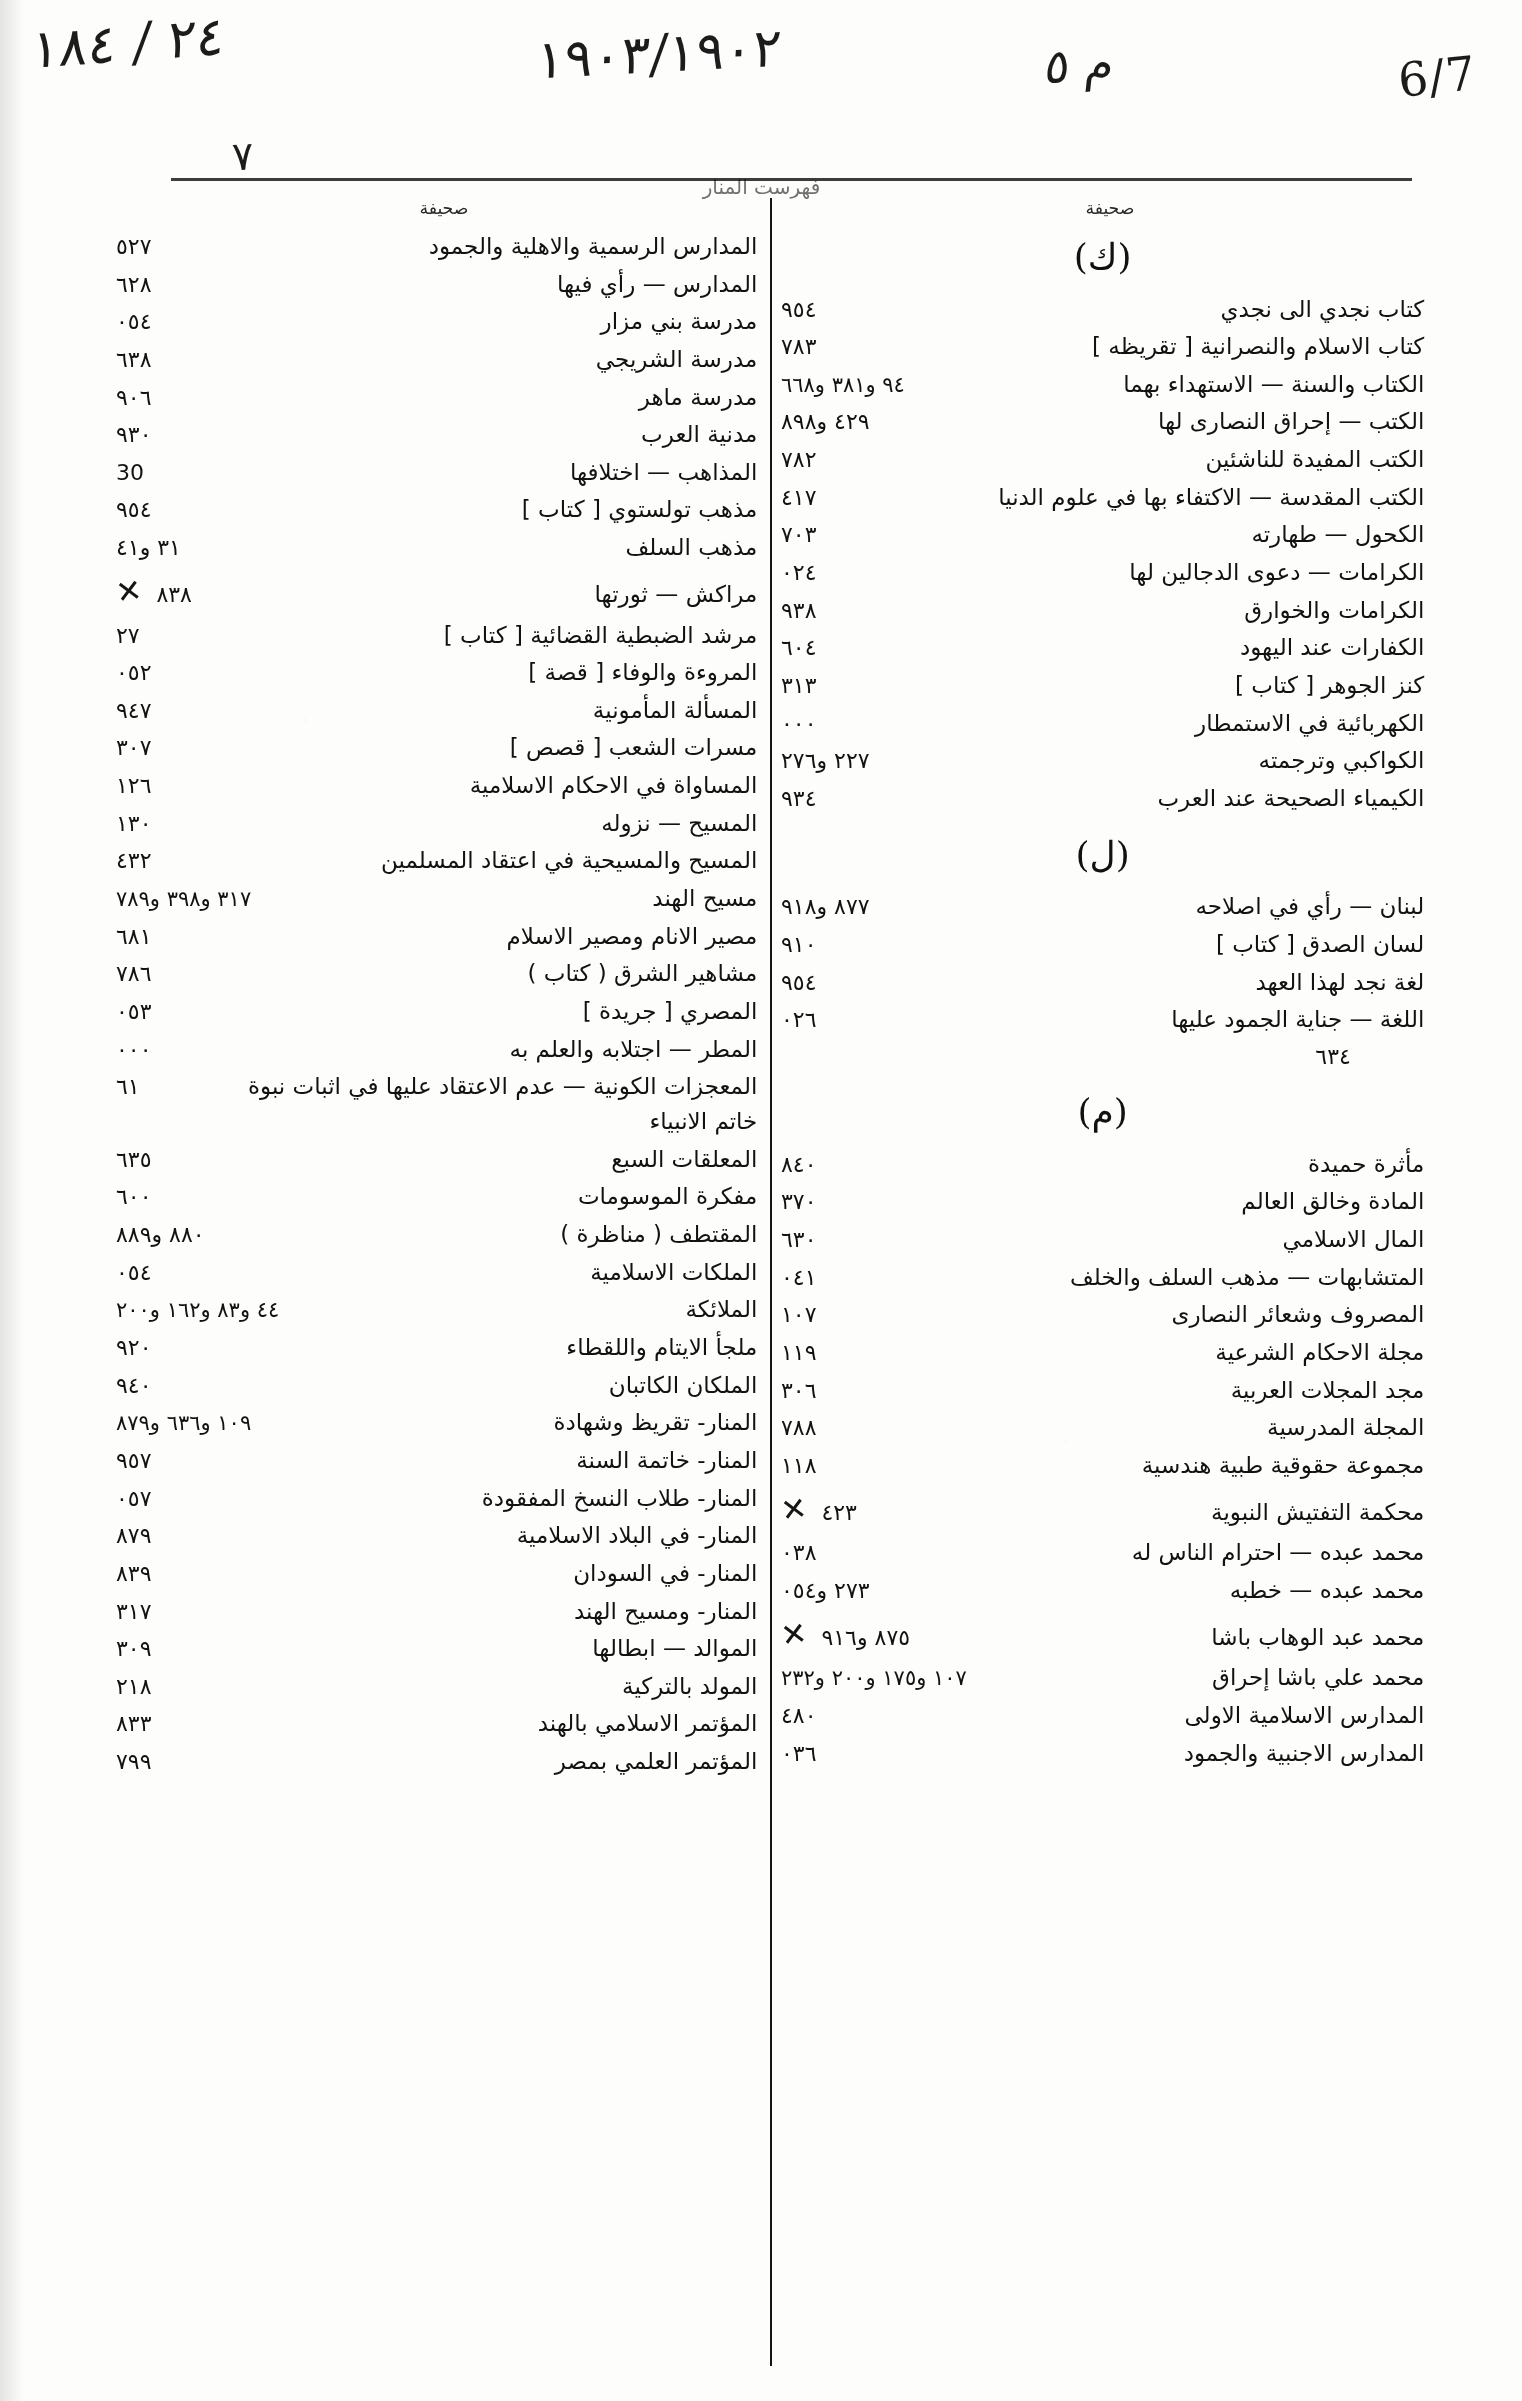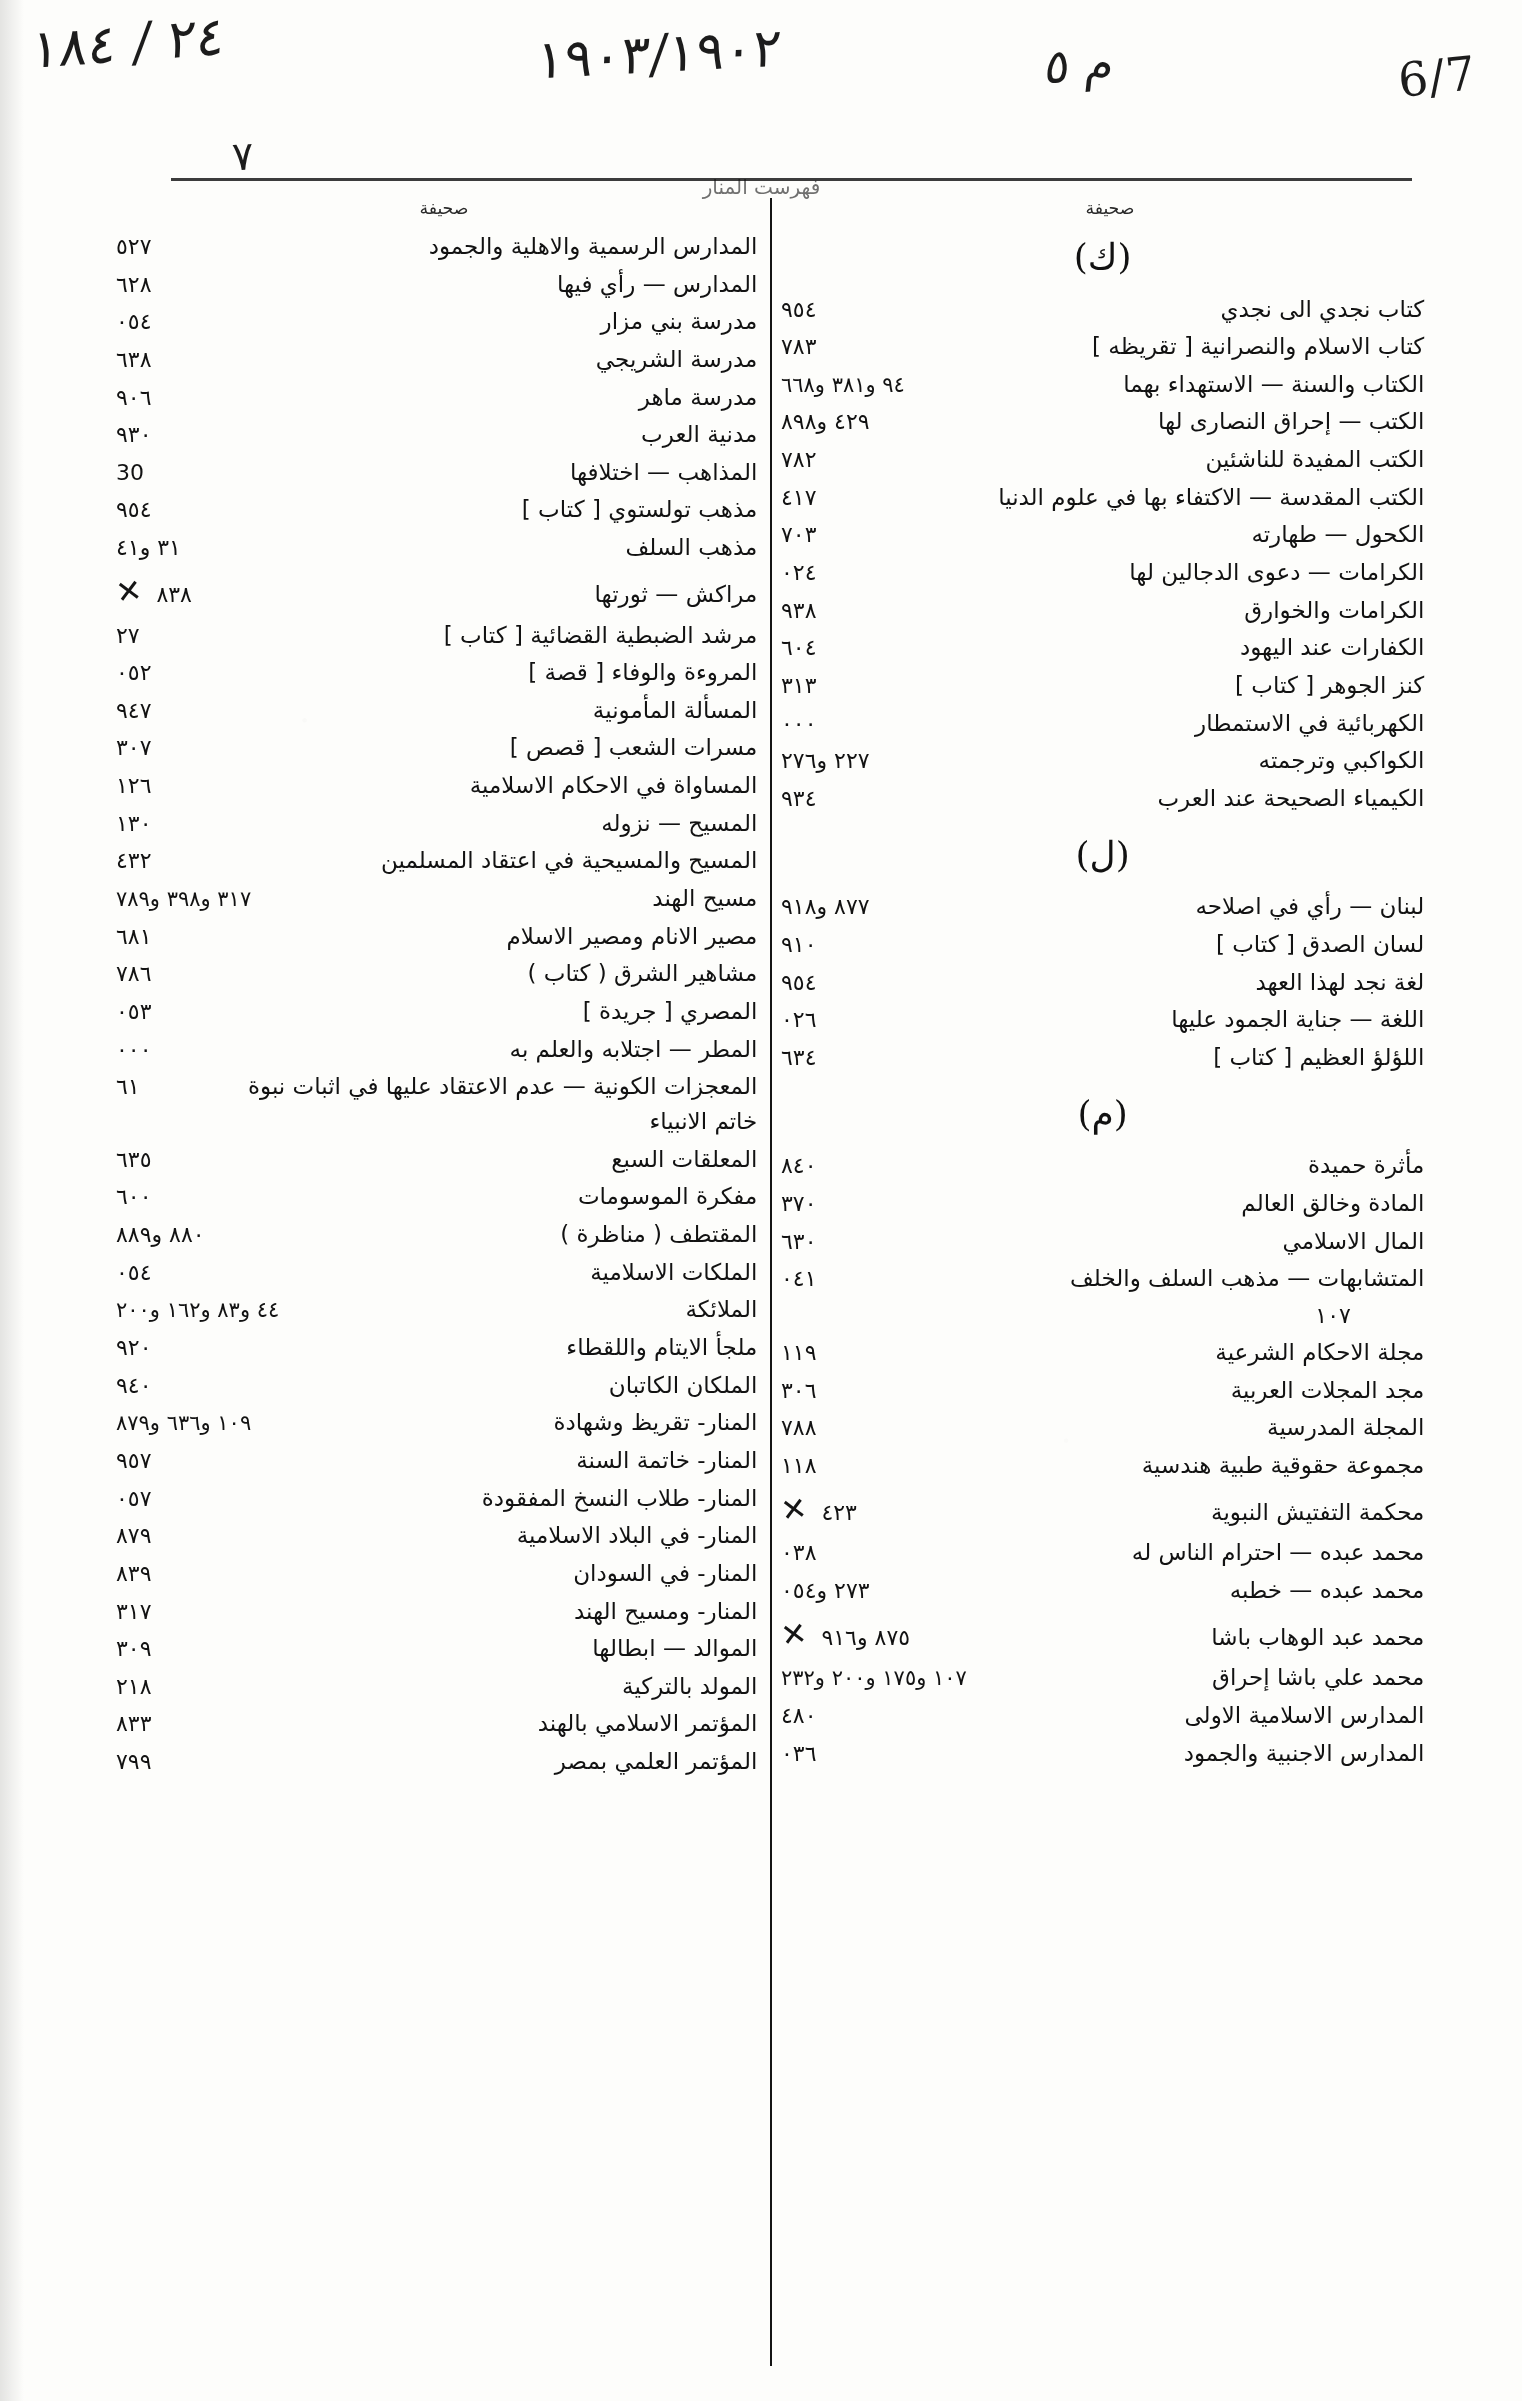--- a/index.html
+++ b/index.html
@@ -255,41 +255,41 @@
           </div>
           <div class="entry">
             <span class="title">لغة نجد لهذا العهد</span>
             <span class="page-no">٩٥٤</span>
           </div>
           <div class="entry">
             <span class="title">اللغة — جناية الجمود عليها</span>
             <span class="page-no">٠٢٦</span>
           </div>
           <div class="entry">
-            <span class="title">اللؤلؤ العظيم [ كتاب ]</span>
             <span class="page-no">٦٣٤</span>
           </div>
           <div class="section">(م)</div>
           <div class="entry">
             <span class="title">مأثرة حميدة</span>
             <span class="page-no">٨٤٠</span>
           </div>
           <div class="entry">
             <span class="title">المادة وخالق العالم</span>
             <span class="page-no">٣٧٠</span>
           </div>
           <div class="entry">
             <span class="title">المال الاسلامي</span>
             <span class="page-no">٦٣٠</span>
           </div>
           <div class="entry">
             <span class="title">المتشابهات — مذهب السلف والخلف</span>
             <span class="page-no">٠٤١</span>
           </div>
           <div class="entry">
+            <span class="title">المصروف وشعائر النصارى</span>
             <span class="page-no">١٠٧</span>
           </div>
           <div class="entry">
             <span class="title">مجلة الاحكام الشرعية</span>
             <span class="page-no">١١٩</span>
           </div>
           <div class="entry">
             <span class="title">مجد المجلات العربية</span>
             <span class="page-no">٣٠٦</span>
           </div>

